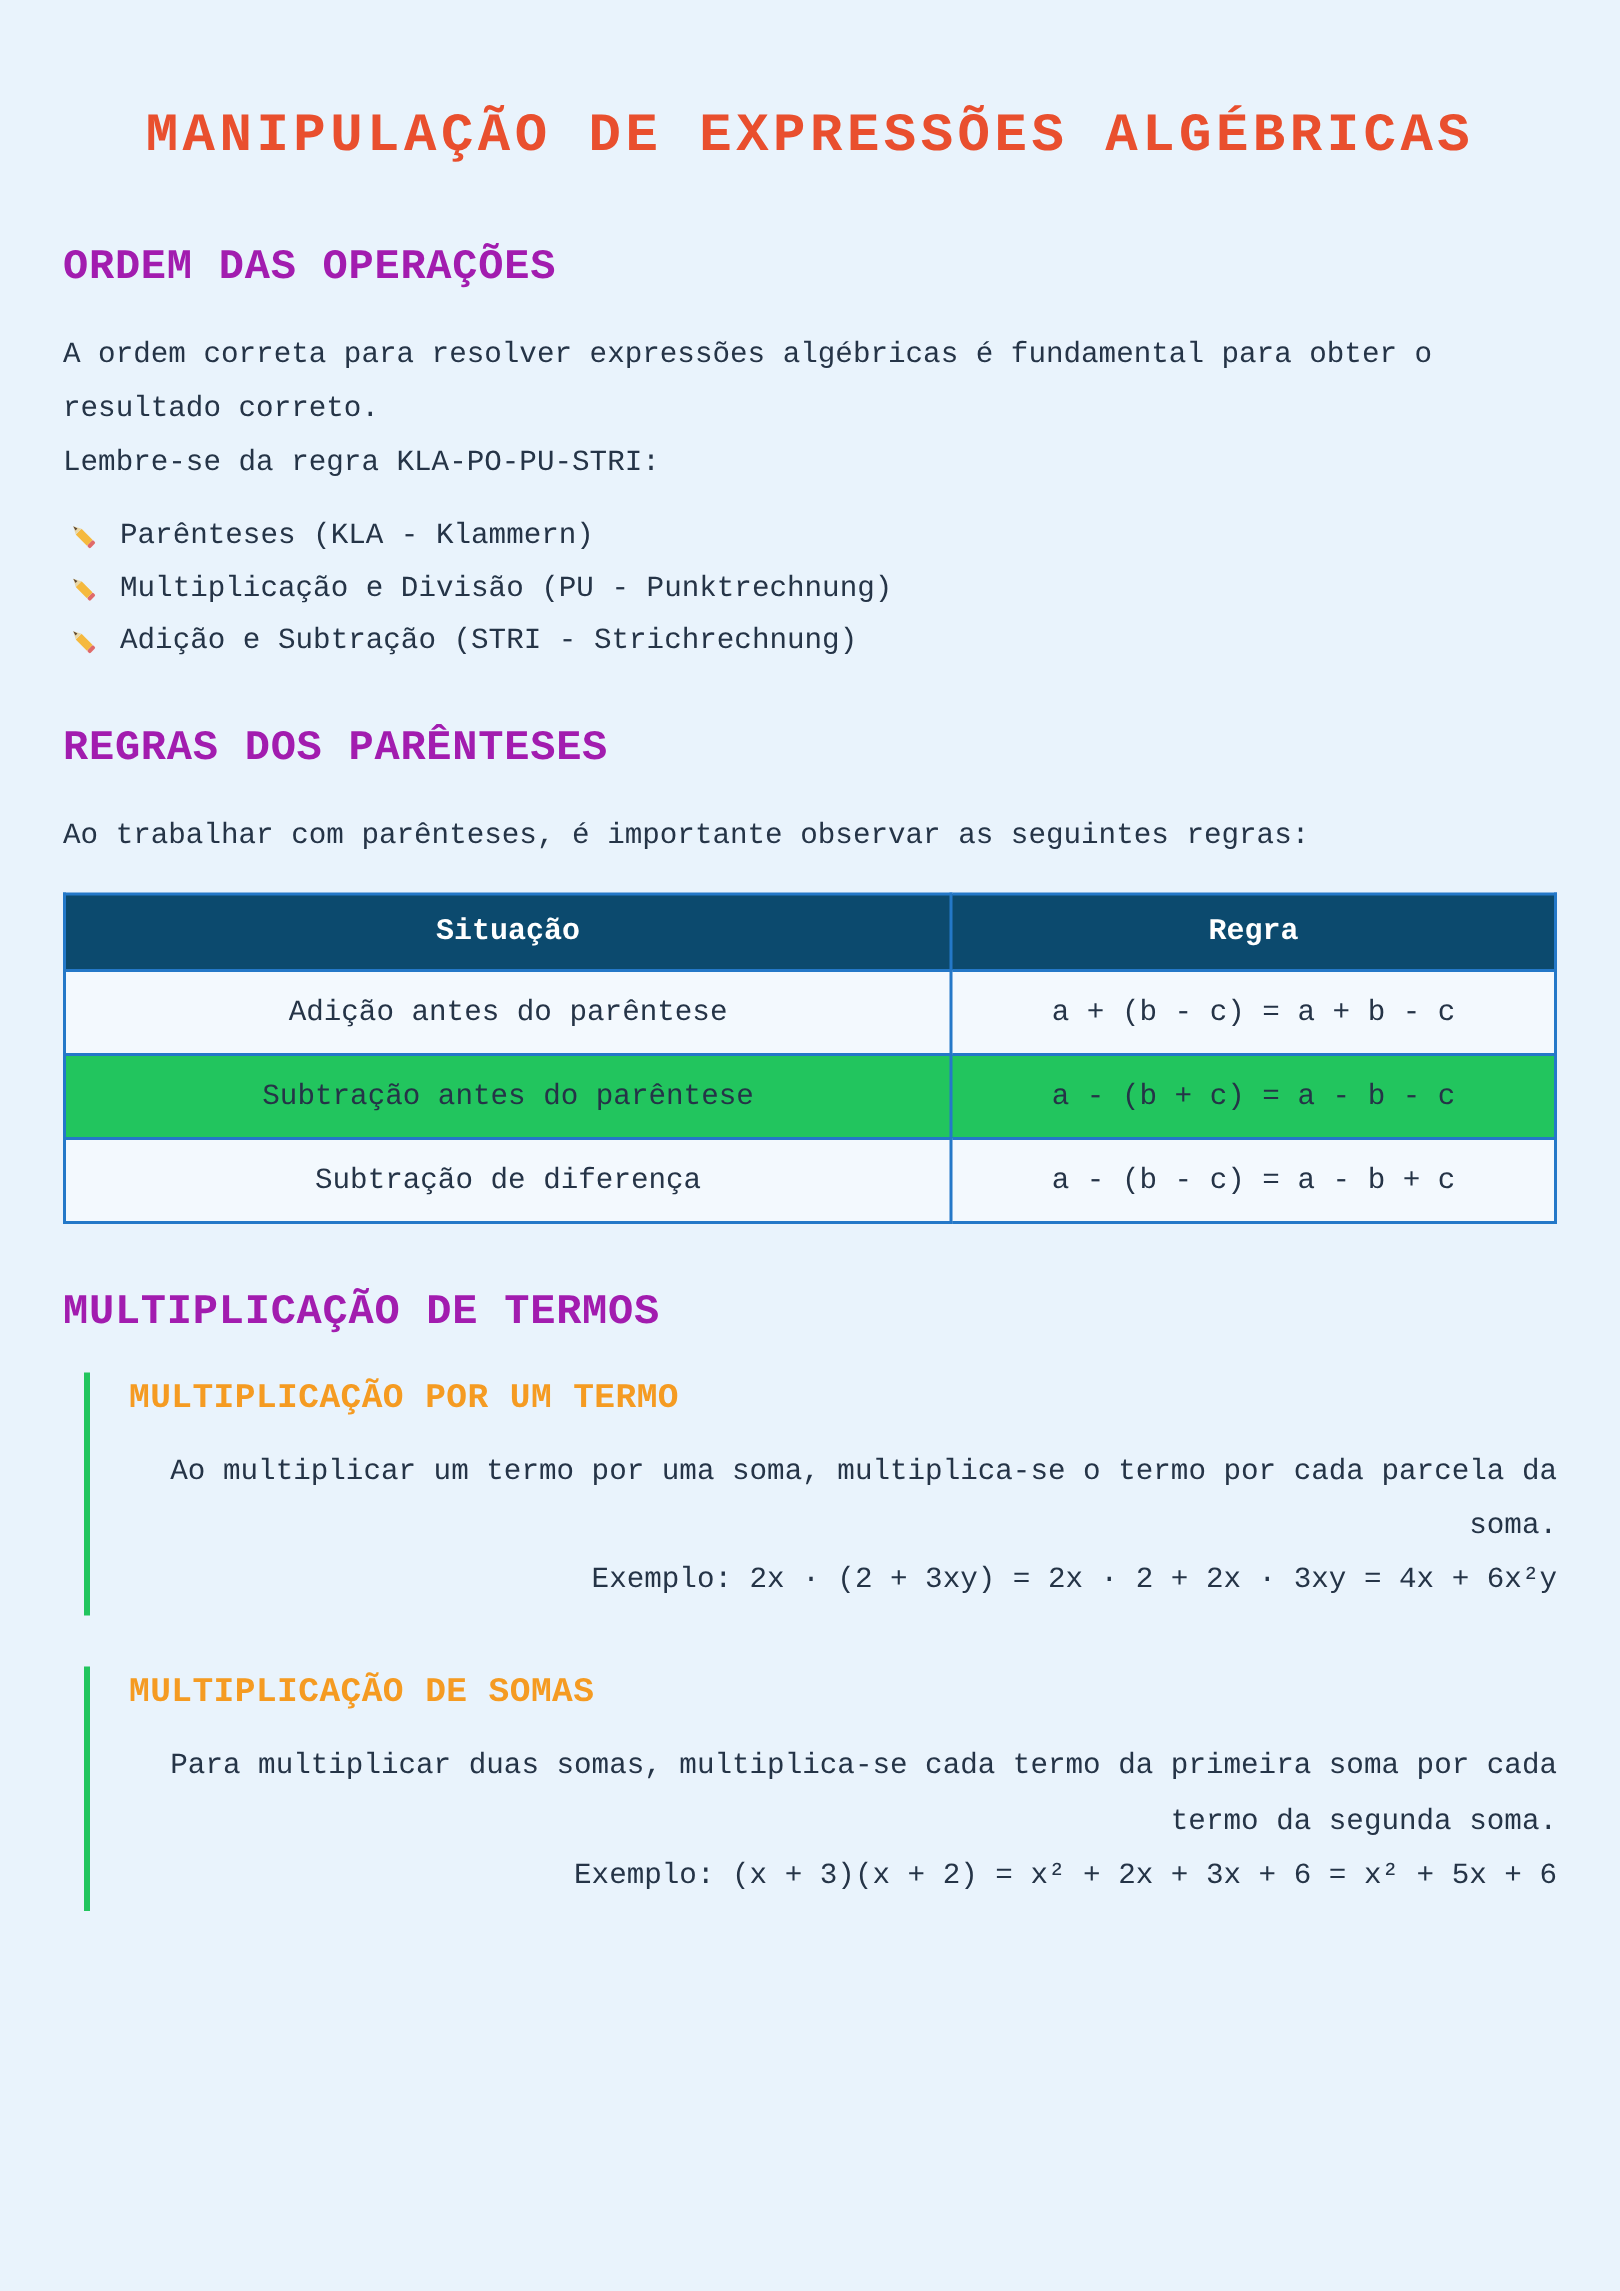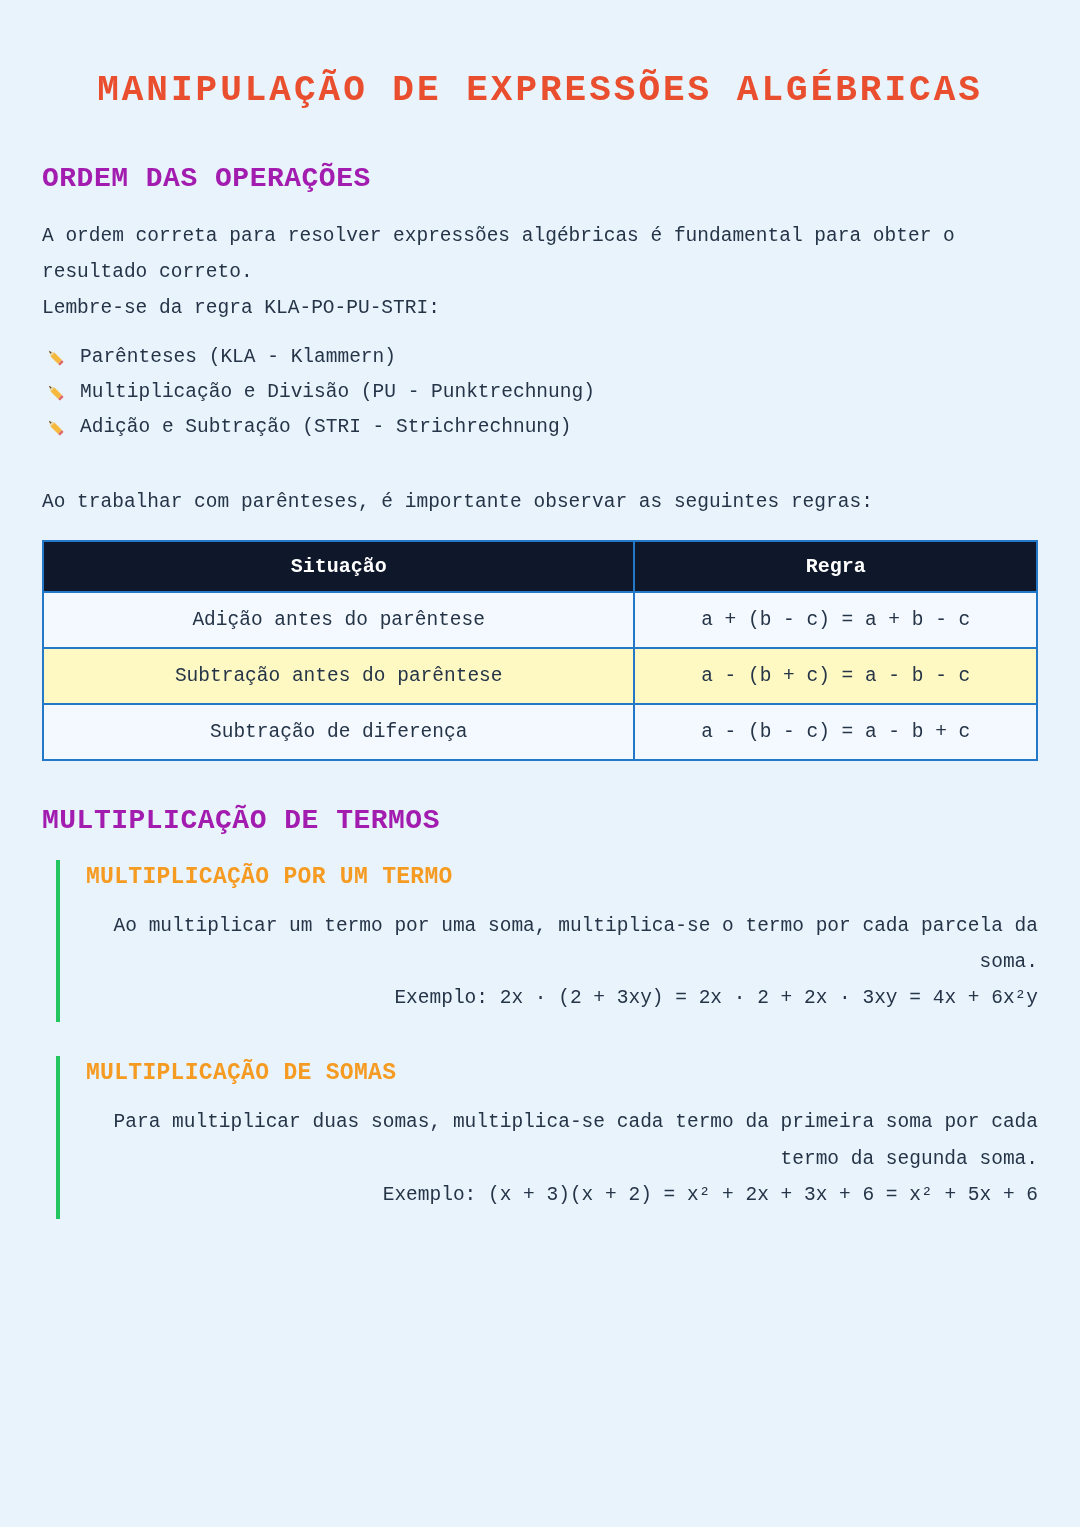--- a/index.html
+++ b/index.html
@@ -70,36 +70,36 @@
 
   table.rules-table {
     width: 100%;
     border-collapse: collapse;
     border: 2px solid #2478c8;
     margin-top: 18px;
     margin-bottom: 10px;
   }
 
   table.rules-table th {
-    background: #0f172a;
+    background: #0c4a6e;
     color: #ffffff;
     font-size: 20px;
     font-weight: 700;
     padding: 13px 10px;
     border: 2px solid #2478c8;
     text-align: center;
   }
 
   table.rules-table td {
     color: #253447;
     font-size: 19.5px;
     padding: 16px 10px;
     border: 2px solid #2478c8;
     text-align: center;
-    background: #fef9c3;
+    background: #22c55e;
   }
 
   table.rules-table tbody tr:nth-child(odd) td { background: #f3f9fe; }
 
   table.rules-table col.col-situacao { width: 59.5%; }
   table.rules-table col.col-regra { width: 40.5%; }
 
   .callout {
     border-left: 4px solid #22c55e;
     padding: 4px 0 6px 26px;
@@ -166,20 +166,21 @@
                 <polygon points="11,18.2 13,18.2 12,21.5" fill="#5b4632"></polygon>
               </g>
             </svg>
         </span>
         <span class="item-text">Adição e Subtração (STRI - Strichrechnung)</span>
       </li>
     </ul>
   </section>
 
   <section class="section">
+    <h2 class="section-heading">REGRAS DOS PARÊNTESES</h2>
     <p class="body-text">Ao trabalhar com parênteses, é importante observar as seguintes regras:</p>
 
     <table class="rules-table">
       <colgroup>
         <col class="col-situacao">
         <col class="col-regra">
       </colgroup>
       <thead>
         <tr>
           <th>Situação</th>

